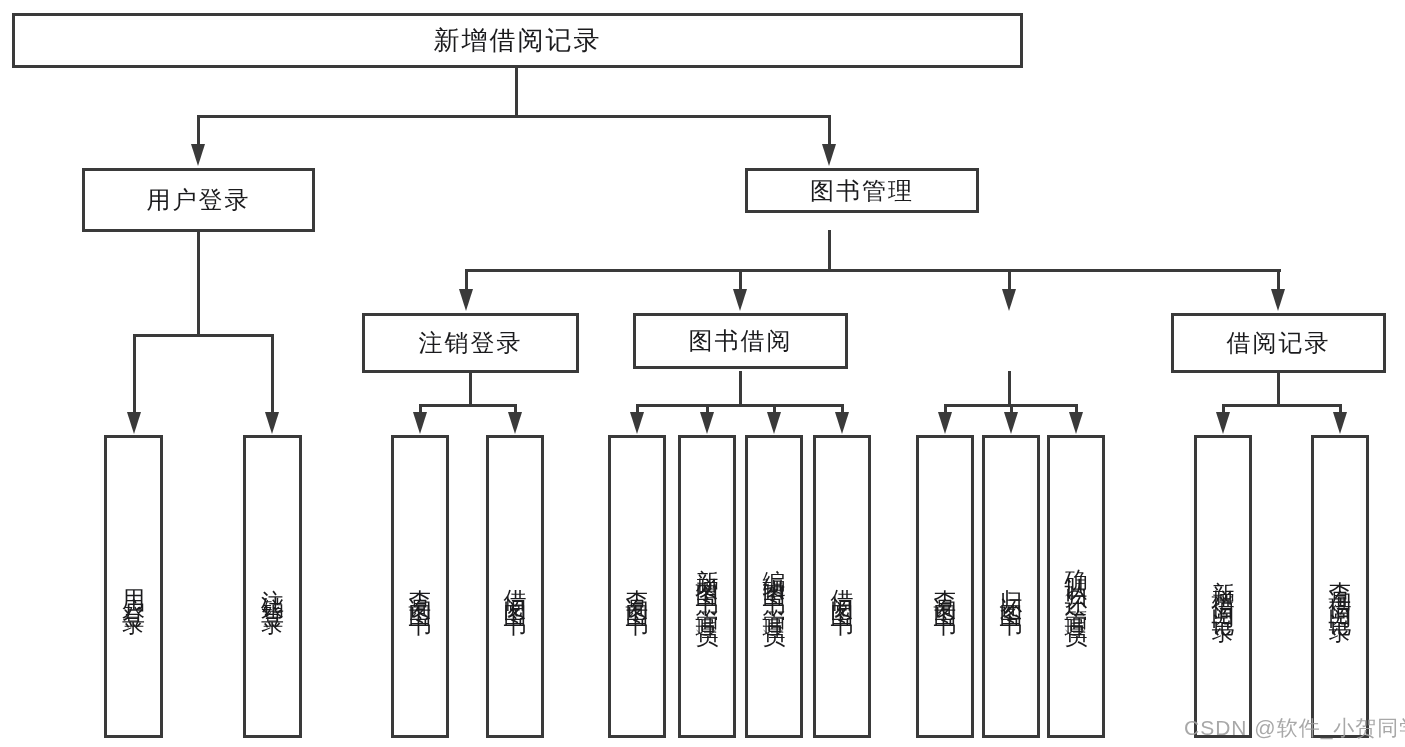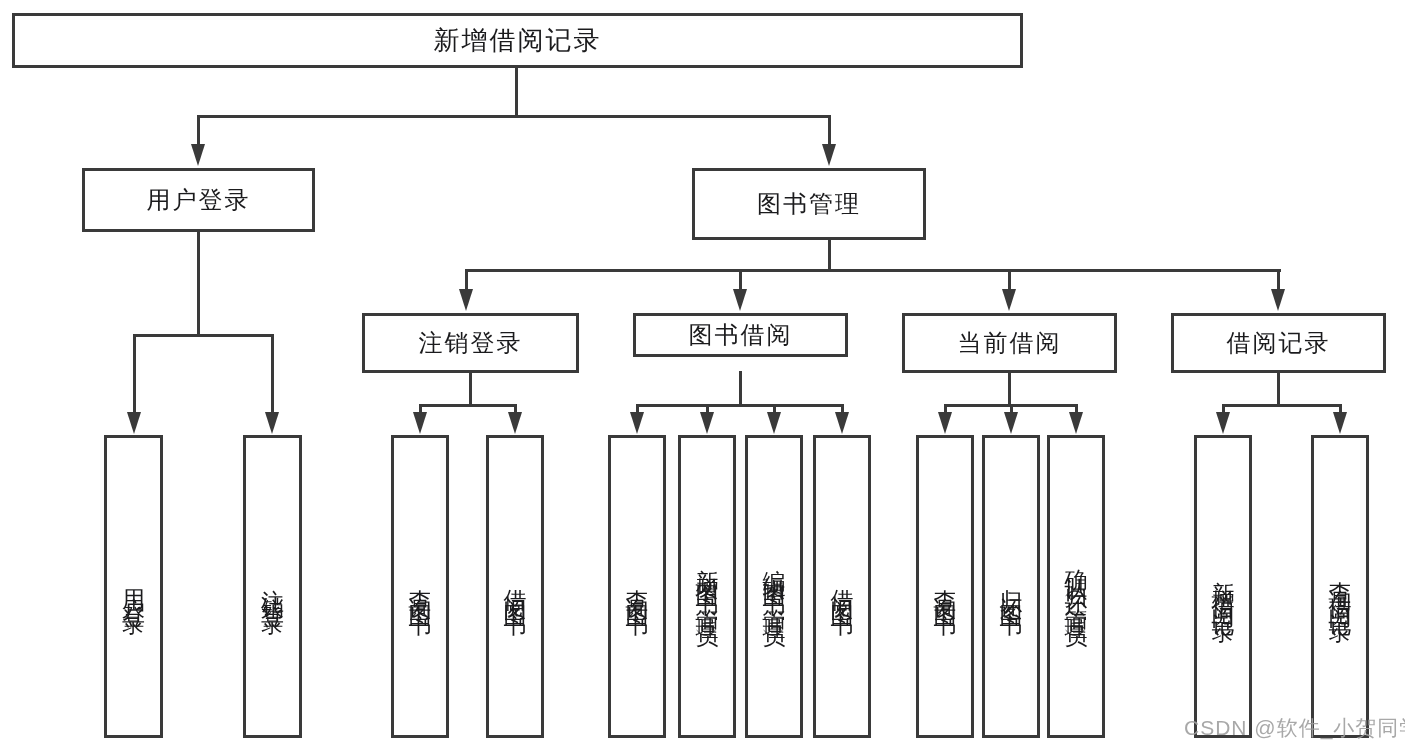--- a/index.html
+++ b/index.html
@@ -70,43 +70,42 @@
   <div class="hbox title" style="left:12px; top:13px; width:1011px; height:55px;">新增借阅记录</div>
 
   <div class="vline" style="left:515px; top:66px; height:52px;"></div>
   <div class="hline" style="left:197px; top:115px; width:634px;"></div>
   <div class="vline" style="left:197px; top:115px; height:31px;"></div>
   <div class="arrow" style="left:191px; top:144px;"></div>
   <div class="vline" style="left:828px; top:115px; height:31px;"></div>
   <div class="arrow" style="left:822px; top:144px;"></div>
 
   <div class="hbox" style="left:82px; top:168px; width:233px; height:64px;">用户登录</div>
-  <div class="hbox" style="left:692px; top:168px; width:234px; height:72px;">图书管理</div>
+  <div class="hbox" style="left:745px; top:168px; width:234px; height:45px;">图书管理</div>
 
   <div class="vline" style="left:197px; top:230px; height:107px;"></div>
   <div class="hline" style="left:133px; top:334px; width:141px;"></div>
   <div class="vline" style="left:133px; top:334px; height:80px;"></div>
   <div class="arrow" style="left:127px; top:412px;"></div>
   <div class="vline" style="left:271px; top:334px; height:80px;"></div>
   <div class="arrow" style="left:265px; top:412px;"></div>
 
   <div class="vline" style="left:828px; top:230px; height:42px;"></div>
   <div class="hline" style="left:465px; top:269px; width:816px;"></div>
   <div class="vline" style="left:465px; top:269px; height:22px;"></div>
   <div class="arrow" style="left:459px; top:289px;"></div>
   <div class="vline" style="left:739px; top:269px; height:22px;"></div>
   <div class="arrow" style="left:733px; top:289px;"></div>
   <div class="vline" style="left:1008px; top:269px; height:22px;"></div>
   <div class="arrow" style="left:1002px; top:289px;"></div>
   <div class="vline" style="left:1277px; top:269px; height:22px;"></div>
   <div class="arrow" style="left:1271px; top:289px;"></div>
 
   <div class="hbox" style="left:362px; top:313px; width:217px; height:60px;">注销登录</div>
-  <div class="hbox" style="left:633px; top:313px; width:215px; height:44px;">图书借阅</div>
-  <div class="hbox" style="left:902px; top:313px; width:215px; height:60px;">当前借阅</div>
+  <div class="hbox" style="left:633px; top:313px; width:215px; height:56px;">图书借阅</div>
   <div class="hbox" style="left:1171px; top:313px; width:215px; height:60px;">借阅记录</div>
 
   <div class="vline" style="left:469px; top:371px; height:36px;"></div>
   <div class="hline" style="left:419px; top:404px; width:98px;"></div>
   <div class="vline" style="left:419px; top:404px; height:10px;"></div>
   <div class="arrow" style="left:413px; top:412px;"></div>
   <div class="vline" style="left:514px; top:404px; height:10px;"></div>
   <div class="arrow" style="left:508px; top:412px;"></div>
 
   <div class="vline" style="left:739px; top:371px; height:36px;"></div>

